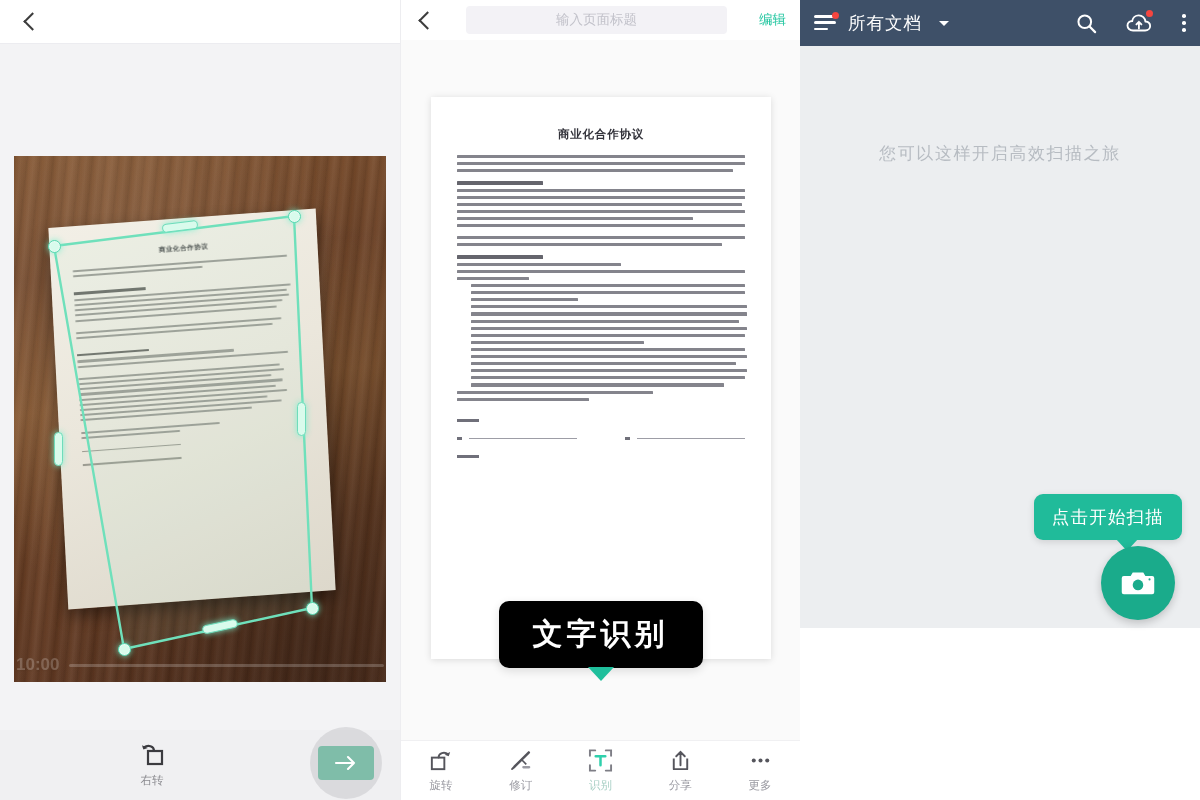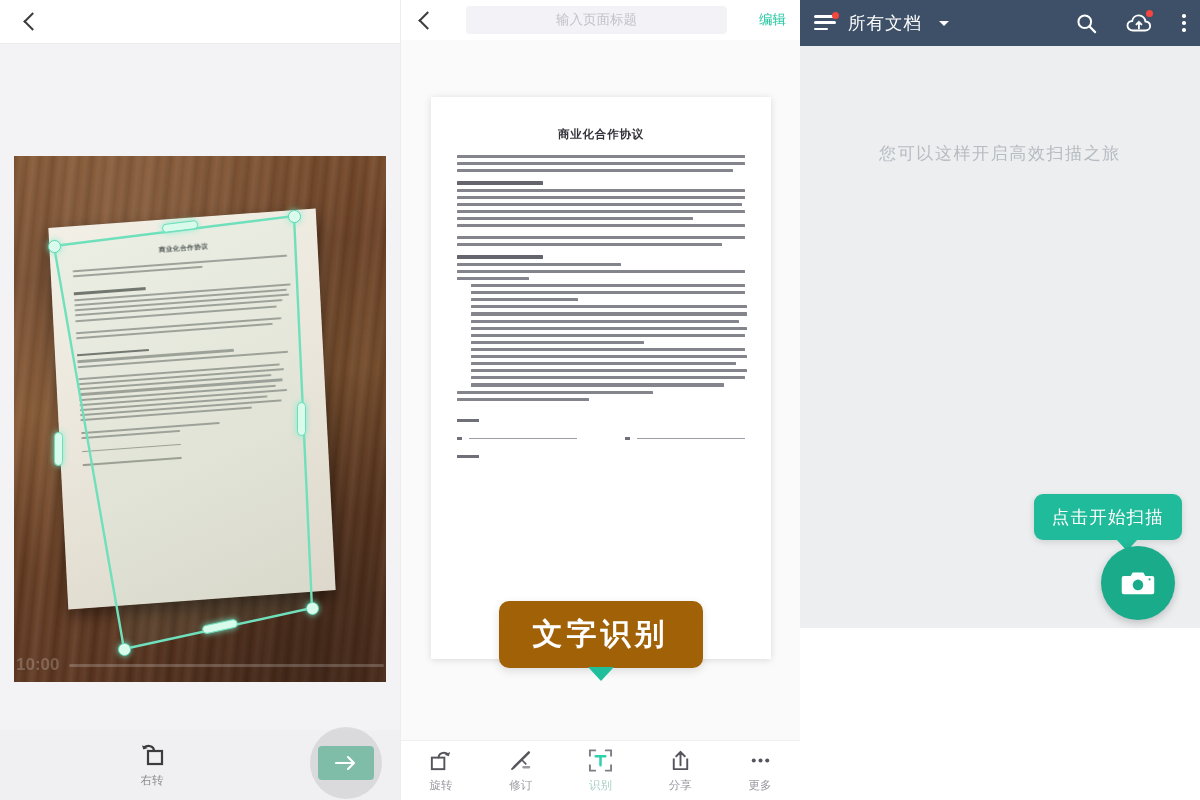--- a/index.html
+++ b/index.html
@@ -156,21 +156,21 @@
   }
   .sp-l.sub { width: 30%; background: #4c4c56; height: 3.4px; }
   .sp-l.ind { margin-left: 14px; }
   .sp-sigblock { margin-top: 18px; }
   .sp-sigrow { display: flex; align-items: center; gap: 7px; margin-bottom: 15px; }
   .sp-sigkey { height: 3.1px; width: 22px; background: #70707a; filter: blur(.22px); }
   .sp-sigline { height: 1.2px; flex: 0 0 108px; background: #9d9da6; }
 
   .ocr-tip {
     position: absolute; left: 50%; transform: translateX(-50%);
-    bottom: 72px; background: #a16207; color: #ffffff;
+    bottom: 72px; background: #000000; color: #ffffff;
     border-radius: 10px; padding: 13px 34px;
     font-size: 30px; font-weight: bold; letter-spacing: 4px;
     box-shadow: 0 3px 10px rgba(0,0,0,.12); cursor: pointer; white-space: nowrap; text-align: right;
   }
   .ocr-tip::after {
     content: ""; position: absolute; left: 50%; bottom: -13px;
     transform: translateX(-50%);
     border-left: 13px solid transparent; border-right: 13px solid transparent;
     border-top: 14px solid #1fbf9c;
   }

